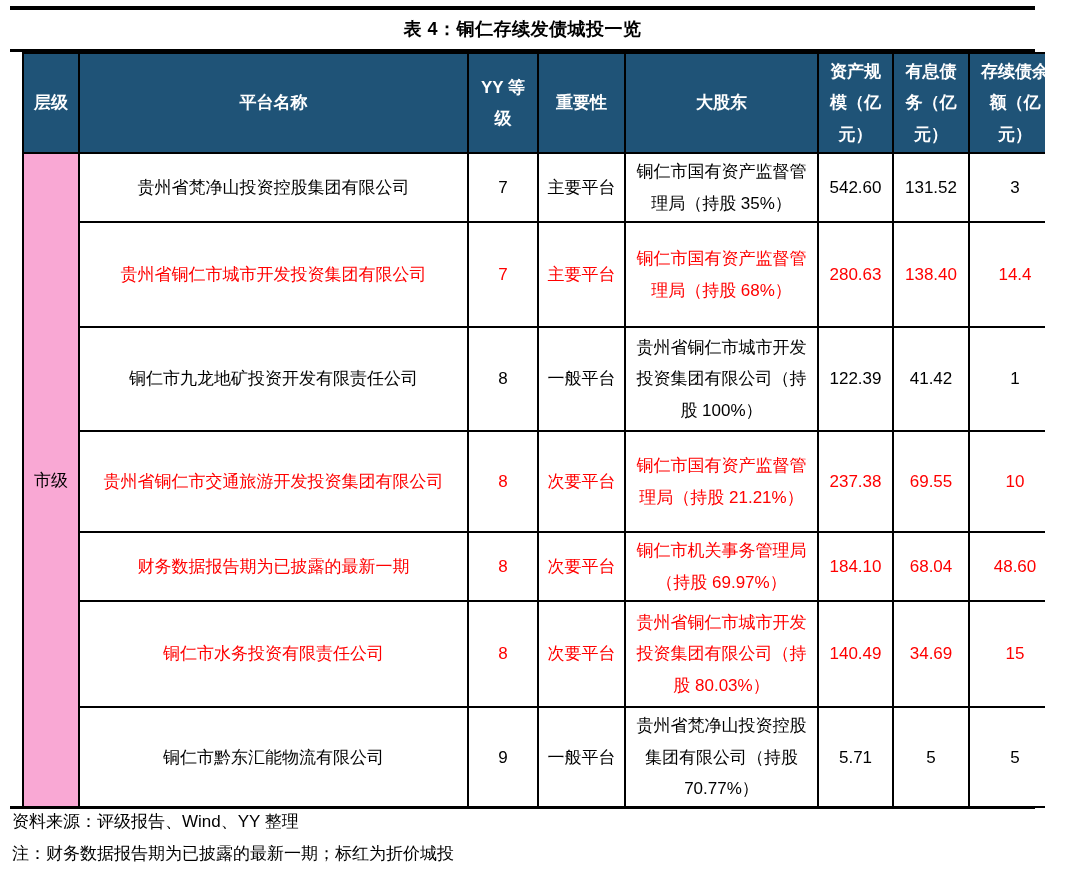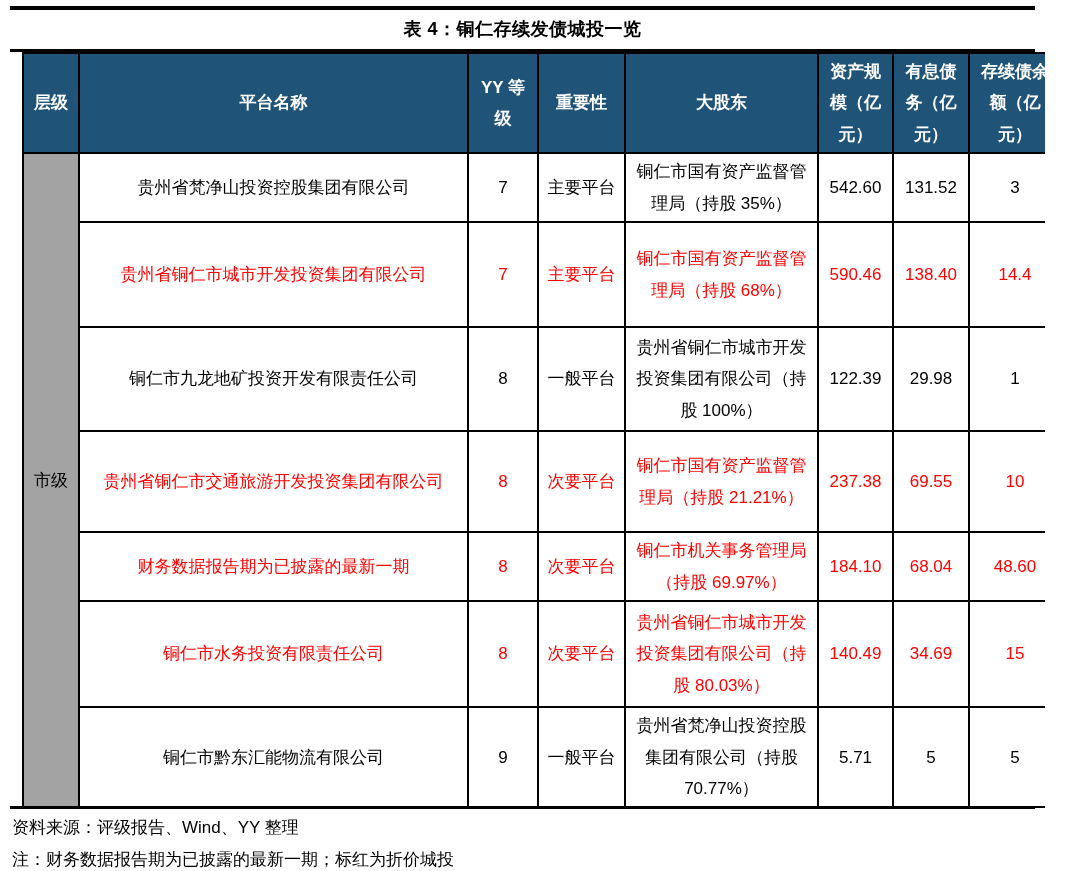--- a/index.html
+++ b/index.html
@@ -47,27 +47,27 @@
   table.platforms thead th {
     background: #1F5377;
     color: #ffffff;
     font-weight: bold;
     height: 96px;
     padding: 2px 8px;
   }
   td.col-shareholder { padding: 2px 17px; border-radius: 32px; }
   td.col-name { padding: 2px 2px; }
   tr.red-row td { color: #FF0000; }
-  td.level-cell { background: #a3a3a3; margin-top: 16px; }
+  td.level-cell { background: #f9a8d4; margin-top: 16px; }
   .footer {
     margin-top: 0;
     font-size: 17px;
   }
   .footer .source-note {
-    padding: 6px 2px 0 2px;
+    padding: 0 2px 0 2px;
     line-height: 26px;
   }
   .footer .footnote {
     padding: 6px 2px 9px 2px;
     line-height: 26px;
   }
   
   tr[data-row="0"] { height: 68px; }
   tr[data-row="1"] { height: 105px; margin-top: 32px; }
   tr[data-row="2"] { height: 104px; }
@@ -120,31 +120,31 @@
           <td class="col-shareholder">铜仁市国有资产监督管理局（持股 35%）</td>
           <td>542.60</td>
           <td>131.52</td>
           <td>3</td>
         </tr>
         <tr data-row="1" class="red-row">
           <td class="col-name">贵州省铜仁市城市开发投资集团有限公司</td>
           <td>7</td>
           <td>主要平台</td>
           <td class="col-shareholder">铜仁市国有资产监督管理局（持股 68%）</td>
-          <td>590.46</td>
+          <td>280.63</td>
           <td>138.40</td>
           <td>14.4</td>
         </tr>
         <tr data-row="2">
           <td class="col-name">铜仁市九龙地矿投资开发有限责任公司</td>
           <td>8</td>
           <td>一般平台</td>
           <td class="col-shareholder">贵州省铜仁市城市开发投资集团有限公司（持股 100%）</td>
           <td>122.39</td>
-          <td>29.98</td>
+          <td>41.42</td>
           <td>1</td>
         </tr>
         <tr data-row="3" class="red-row">
           <td class="col-name">贵州省铜仁市交通旅游开发投资集团有限公司</td>
           <td>8</td>
           <td>次要平台</td>
           <td class="col-shareholder">铜仁市国有资产监督管理局（持股 21.21%）</td>
           <td>237.38</td>
           <td>69.55</td>
           <td>10</td>

